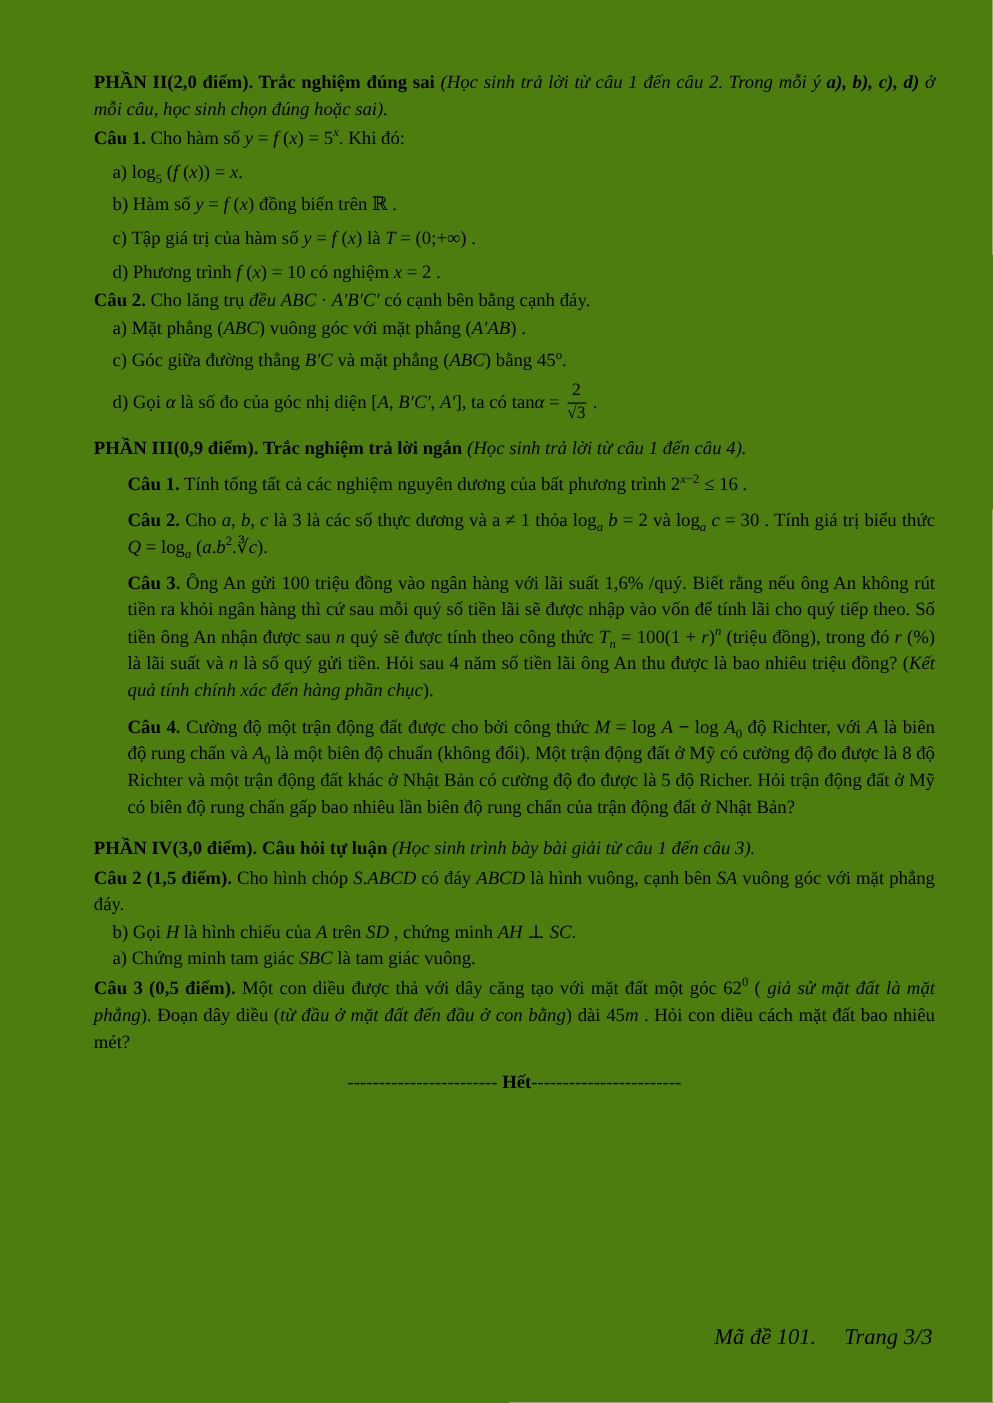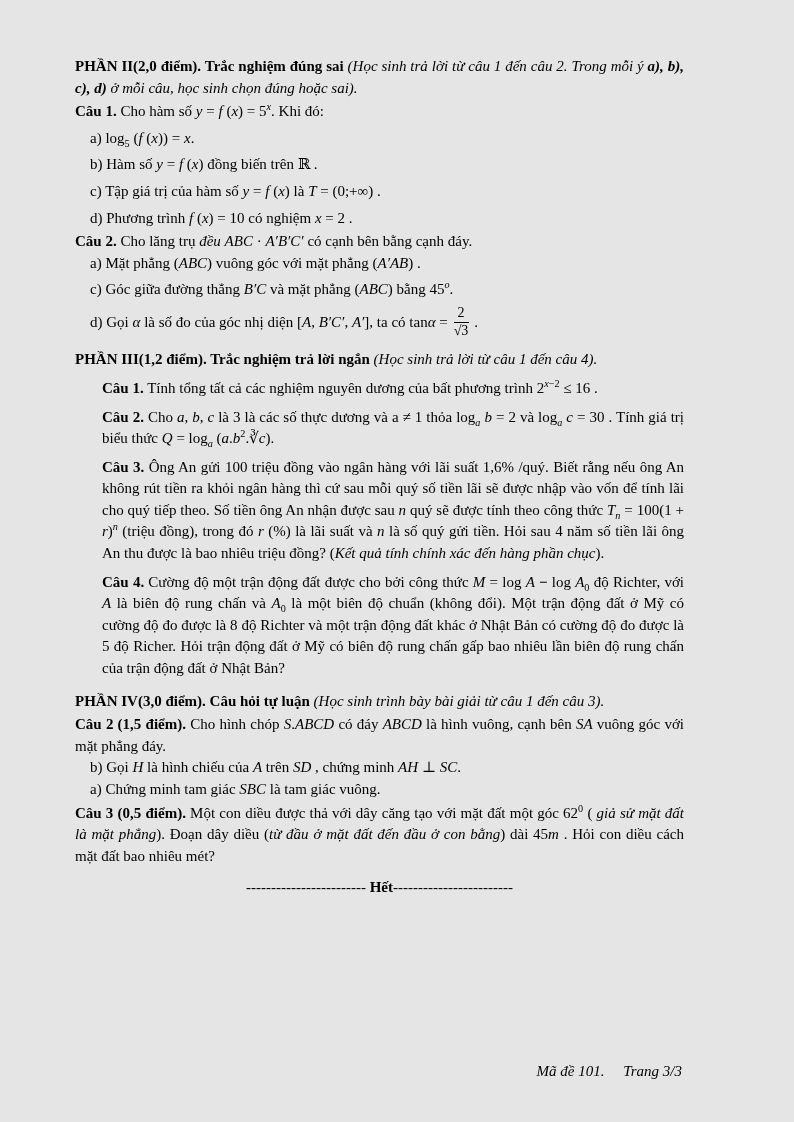--- a/index.html
+++ b/index.html
@@ -6,22 +6,22 @@
   * { margin: 0; padding: 0; box-sizing: border-box; }
   html, body { background: #ffffff; }
   body {
     font-family: "Liberation Serif", "DejaVu Serif", serif;
     color: #000000;
   }
   .page {
     width: 794px;
     height: 1122px;
     margin: 0 auto;
-    background: #e5e5e5;
-    padding: 56px 110px 42px 75px;
+    background: #4d7c0f;
+    padding: 56px 46px 42px 75px;
     display: flex;
     flex-direction: column;
   }
   .doc p.blk {
     font-size: 15px;
     line-height: 1.44;
     text-align: justify;
   }
   .b { font-weight: bold; }
   .i { font-style: italic; }
@@ -42,40 +42,40 @@
     line-height: 1.05;
     margin: 0 2px;
     font-size: 14px;
   }
   .frac .num { display: block; padding: 0 4px 1px; border-bottom: 1px solid #000; }
   .frac .den { display: block; padding-top: 1px; }
   .footer {
     margin-top: auto;
     text-align: right;
     font-style: italic;
-    font-size: 15px;
+    font-size: 18px;
     padding-right: 2px;
   }
 </style>
 </head>
 <body>
 
 <div class="page">
   <div class="doc">
       <p class="blk"><span class="b">PHẦN II(2,0 điểm). Trắc nghiệm đúng sai </span><span class="i">(Học sinh trả lời từ câu 1 đến câu 2. Trong mỗi ý <span class="b">a), b), c), d)</span> ở mỗi câu, học sinh chọn đúng hoặc sai).</span></p>
       <p class="blk q"><span class="b">Câu 1.</span> Cho hàm số <i>y</i> = <i>f</i> (<i>x</i>) = 5<sup><i>x</i></sup>. Khi đó:</p>
       <p class="blk sub">a) log<sub>5</sub> (<i>f</i> (<i>x</i>)) = <i>x</i>.</p>
       <p class="blk sub">b) Hàm số <i>y</i> = <i>f</i> (<i>x</i>) đồng biến trên ℝ .</p>
       <p class="blk sub">c) Tập giá trị của hàm số <i>y</i> = <i>f</i> (<i>x</i>) là <i>T</i> = (0;+∞) .</p>
       <p class="blk sub">d) Phương trình <i>f</i> (<i>x</i>) = 10 có nghiệm <i>x</i> = 2 .</p>
       <p class="blk q"><span class="b">Câu 2.</span> Cho lăng trụ <i>đều</i> <i>ABC</i> · <i>A′B′C′</i> có cạnh bên bằng cạnh đáy.</p>
       <p class="blk sub2">a) Mặt phẳng (<i>ABC</i>) vuông góc với mặt phẳng (<i>A′AB</i>) .</p>
       <p class="blk sub">c) Góc giữa đường thẳng <i>B′C</i> và mặt phẳng (<i>ABC</i>) bằng 45<sup><i>o</i></sup>.</p>
       <p class="blk sub">d) Gọi <i>α</i> là số đo của góc nhị diện [<i>A</i>, <i>B′C′</i>, <i>A′</i>], ta có tan<i>α</i> = <span class="frac"><span class="num">2</span><span class="den">√3</span></span> .</p>
-      <p class="blk sect"><span class="b">PHẦN III(1,2 điểm). Trắc nghiệm trả lời ngắn </span><span class="i">(Học sinh trả lời từ câu 1 đến câu 4).</span></p>
+      <p class="blk sect"><span class="b">PHẦN III(0,9 điểm). Trắc nghiệm trả lời ngắn </span><span class="i">(Học sinh trả lời từ câu 1 đến câu 4).</span></p>
       <p class="blk q mt"><span class="b">Câu 1.</span> Tính tổng tất cả các nghiệm nguyên dương của bất phương trình 2<sup><i>x</i>−2</sup> ≤ 16 .</p>
       <p class="blk q mt"><span class="b">Câu 2.</span> Cho <i>a</i>, <i>b</i>, <i>c</i> là 3 là các số thực dương và a ≠ 1 thỏa log<sub><i>a</i></sub> <i>b</i> = 2 và log<sub><i>a</i></sub> <i>c</i> = 30 . Tính giá trị biểu thức <i>Q</i> = log<sub><i>a</i></sub> (<i>a</i>.<i>b</i><sup>2</sup>.∛<i>c</i>).</p>
       <p class="blk q mt"><span class="b">Câu 3.</span> Ông An gửi 100 triệu đồng vào ngân hàng với lãi suất 1,6% /quý. Biết rằng nếu ông An không rút tiền ra khỏi ngân hàng thì cứ sau mỗi quý số tiền lãi sẽ được nhập vào vốn để tính lãi cho quý tiếp theo. Số tiền ông An nhận được sau <i>n</i> quý sẽ được tính theo công thức <i>T</i><sub><i>n</i></sub> = 100(1 + <i>r</i>)<sup><i>n</i></sup> (triệu đồng), trong đó <i>r</i> (%) là lãi suất và <i>n</i> là số quý gửi tiền. Hỏi sau 4 năm số tiền lãi ông An thu được là bao nhiêu triệu đồng? (<i>Kết quả tính chính xác đến hàng phần chục</i>).</p>
       <p class="blk q mt"><span class="b">Câu 4.</span> Cường độ một trận động đất được cho bởi công thức <i>M</i> = log <i>A</i> <span class="b">−</span> log <i>A</i><sub>0</sub> độ Richter, với <i>A</i> là biên độ rung chấn và <i>A</i><sub>0</sub> là một biên độ chuẩn (không đổi). Một trận động đất ở Mỹ có cường độ đo được là 8 độ Richter và một trận động đất khác ở Nhật Bản có cường độ đo được là 5 độ Richer. Hỏi trận động đất ở Mỹ có biên độ rung chấn gấp bao nhiêu lần biên độ rung chấn của trận động đất ở Nhật Bản?</p>
       <p class="blk sect"><span class="b">PHẦN IV(3,0 điểm). Câu hỏi tự luận </span><span class="i">(Học sinh trình bày bài giải từ câu 1 đến câu 3).</span></p>
       <p class="blk q"><span class="b">Câu 2 (1,5 điểm).</span> Cho hình chóp <i>S</i>.<i>ABCD</i> có đáy <i>ABCD</i> là hình vuông, cạnh bên <i>SA</i> vuông góc với mặt phẳng đáy.</p>
       <p class="blk sub2">b) Gọi <i>H</i> là hình chiếu của <i>A</i> trên <i>SD</i> , chứng minh <i>AH</i> ⊥ <i>SC</i>.</p>
       <p class="blk sub2">a) Chứng minh tam giác <i>SBC</i> là tam giác vuông.</p>
       <p class="blk q"><span class="b">Câu 3 (0,5 điểm).</span> Một con diều được thả với dây căng tạo với mặt đất một góc 62<sup>0</sup> ( <i>giả sử mặt đất là mặt phẳng</i>). Đoạn dây diều (<i>từ đầu ở mặt đất đến đầu ở con bằng</i>) dài 45<i>m</i> . Hỏi con diều cách mặt đất bao nhiêu mét?</p>
       <p class="blk center">------------------------ <span class="b">Hết</span>------------------------</p>

